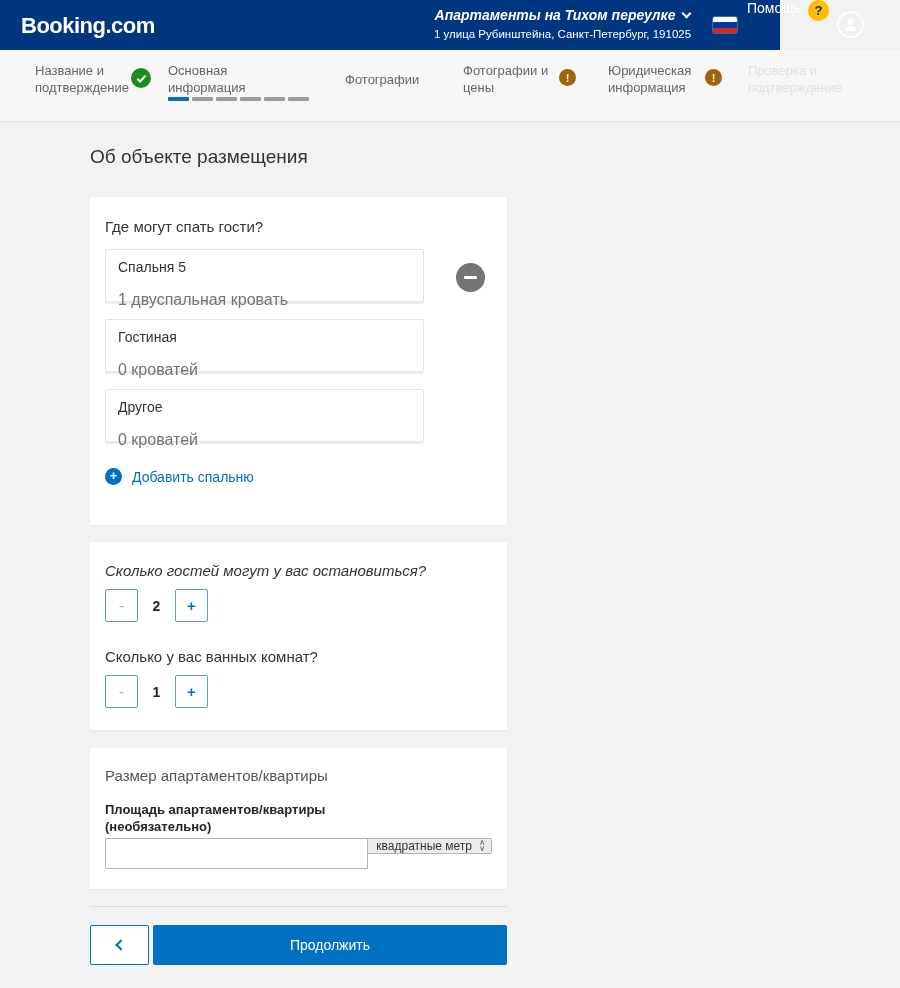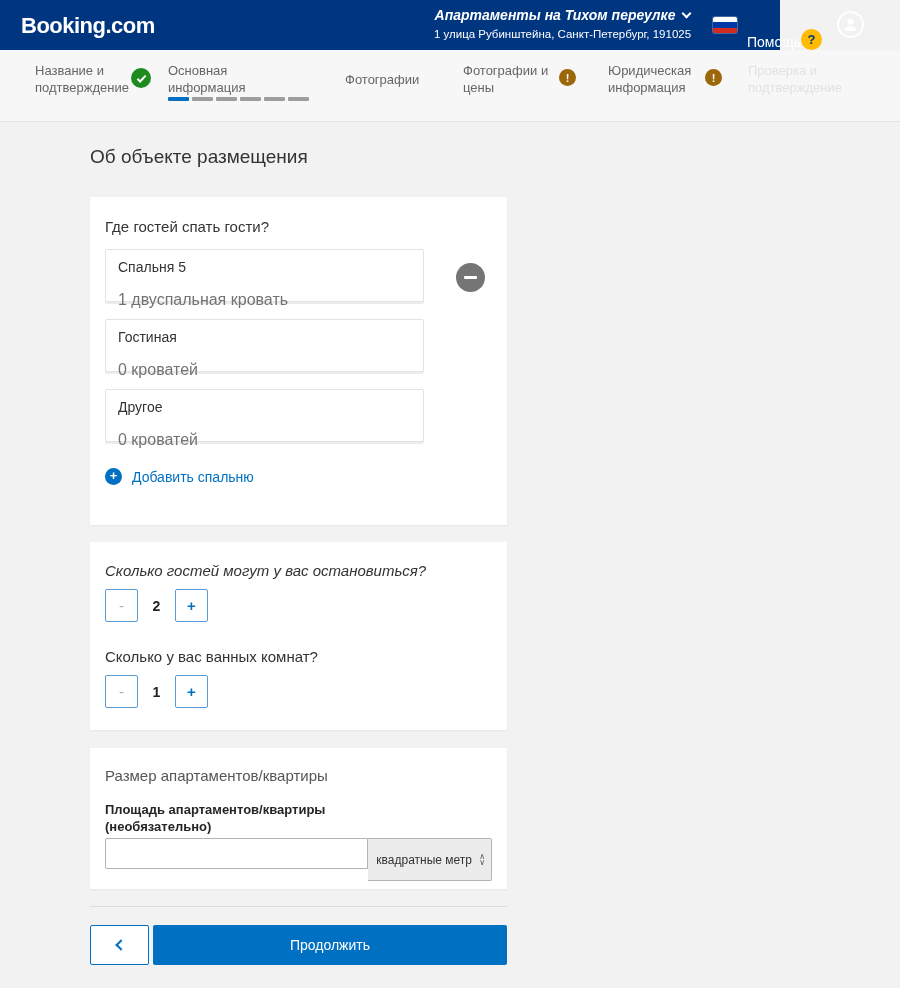--- a/index.html
+++ b/index.html
@@ -31,21 +31,21 @@
   .chev-down {
     width:7px; height:7px; border-right:2px solid #fff; border-bottom:2px solid #fff;
     transform:rotate(45deg); margin-top:-4px;
   }
   .prop-addr { color:#fff; font-size:11.5px; margin-top:5px; font-weight:400; }
   .flag {
     position:absolute; left:713px; top:17px; width:24px; height:16px; border-radius:2px;
     background:linear-gradient(to bottom,#ffffff 0 33%,#0039a6 33% 66%,#d52b1e 66% 100%);
     box-shadow:0 0 0 1px rgba(255,255,255,.25);
   }
-  .help-wrap { position:absolute; left:747px; top:0; height:50px; display:flex; align-items:flex-end; cursor:pointer; }
+  .help-wrap { position:absolute; left:747px; top:0; height:50px; display:flex; align-items:flex-start; gap:7px; cursor:pointer; }
   .help-label { color:#fff; font-size:14px; }
   .help-badge {
     width:21px; height:21px; border-radius:50%;
     background:var(--help_yellow,#febb02); color:var(--header_bg,#003580);
     font-size:13px; font-weight:bold; display:flex; align-items:center; justify-content:center;
   }
   .avatar {
     position:absolute; left:837px; top:11px; width:27px; height:27px; border-radius:50%;
     border:2px solid #fff; display:flex; align-items:center; justify-content:center; cursor:pointer;
   }
@@ -104,21 +104,21 @@
   .step-val { width:37px; text-align:center; font-size:14px; font-weight:bold; color:#222; }
   .q-gap { margin-top:26px; }
   .size-heading { font-size:15px; color:#555; }
   .size-label { font-size:13px; font-weight:bold; color:#262626; line-height:17px; margin-top:17px; }
   .size-row { display:flex; margin-top:3px; }
   .size-input {
     width:264px; height:31px; border:1px solid #b3b3b3; border-radius:2px 0 0 2px;
     font-size:13px; padding:0 8px; outline:none; font-family:inherit;
   }
   .unit-select {
-    width:124px; height:43px; background:#ececec; border:1px solid #b3b3b3; border-left:none;
+    width:124px; height:16px; background:#ececec; border:1px solid #b3b3b3; border-left:none;
     border-radius:0 2px 2px 0; display:flex; align-items:center; justify-content:space-between;
     padding:0 6px 0 8px; cursor:pointer;
   }
   .unit-text { font-size:12px; color:#333; white-space:nowrap; overflow:hidden; }
   .updown { display:flex; flex-direction:column; color:#555; font-size:8px; line-height:6px; }
   .divider { position:absolute; left:90px; top:906px; width:417px; height:1px; background:#ddd; }
   
   .back-btn {
     position:absolute; left:90px; top:925px; width:59px; height:40px;
     background:#fff; border:1px solid var(--accent_blue,#0071c2); border-radius:2px;
@@ -201,21 +201,21 @@
 
   <div class="step disabled" style="left:748px; top:12px;">
     <div>Проверка и</div>
     <div>подтверждение</div>
   </div>
 </div>
 
 <h1 class="page-title">Об объекте размещения</h1>
 
 <div class="card card-1">
-  <div class="question">Где гостей спать гости?</div>
+  <div class="question">Где могут спать гости?</div>
 
   <div class="bedroom">
     <div class="bedroom-name">Спальня 5</div>
     <div class="bedroom-beds">1 двуспальная кровать</div>
   </div>
   <div class="bedroom">
     <div class="bedroom-name">Гостиная</div>
     <div class="bedroom-beds">0 кроватей</div>
   </div>
   <div class="bedroom">

